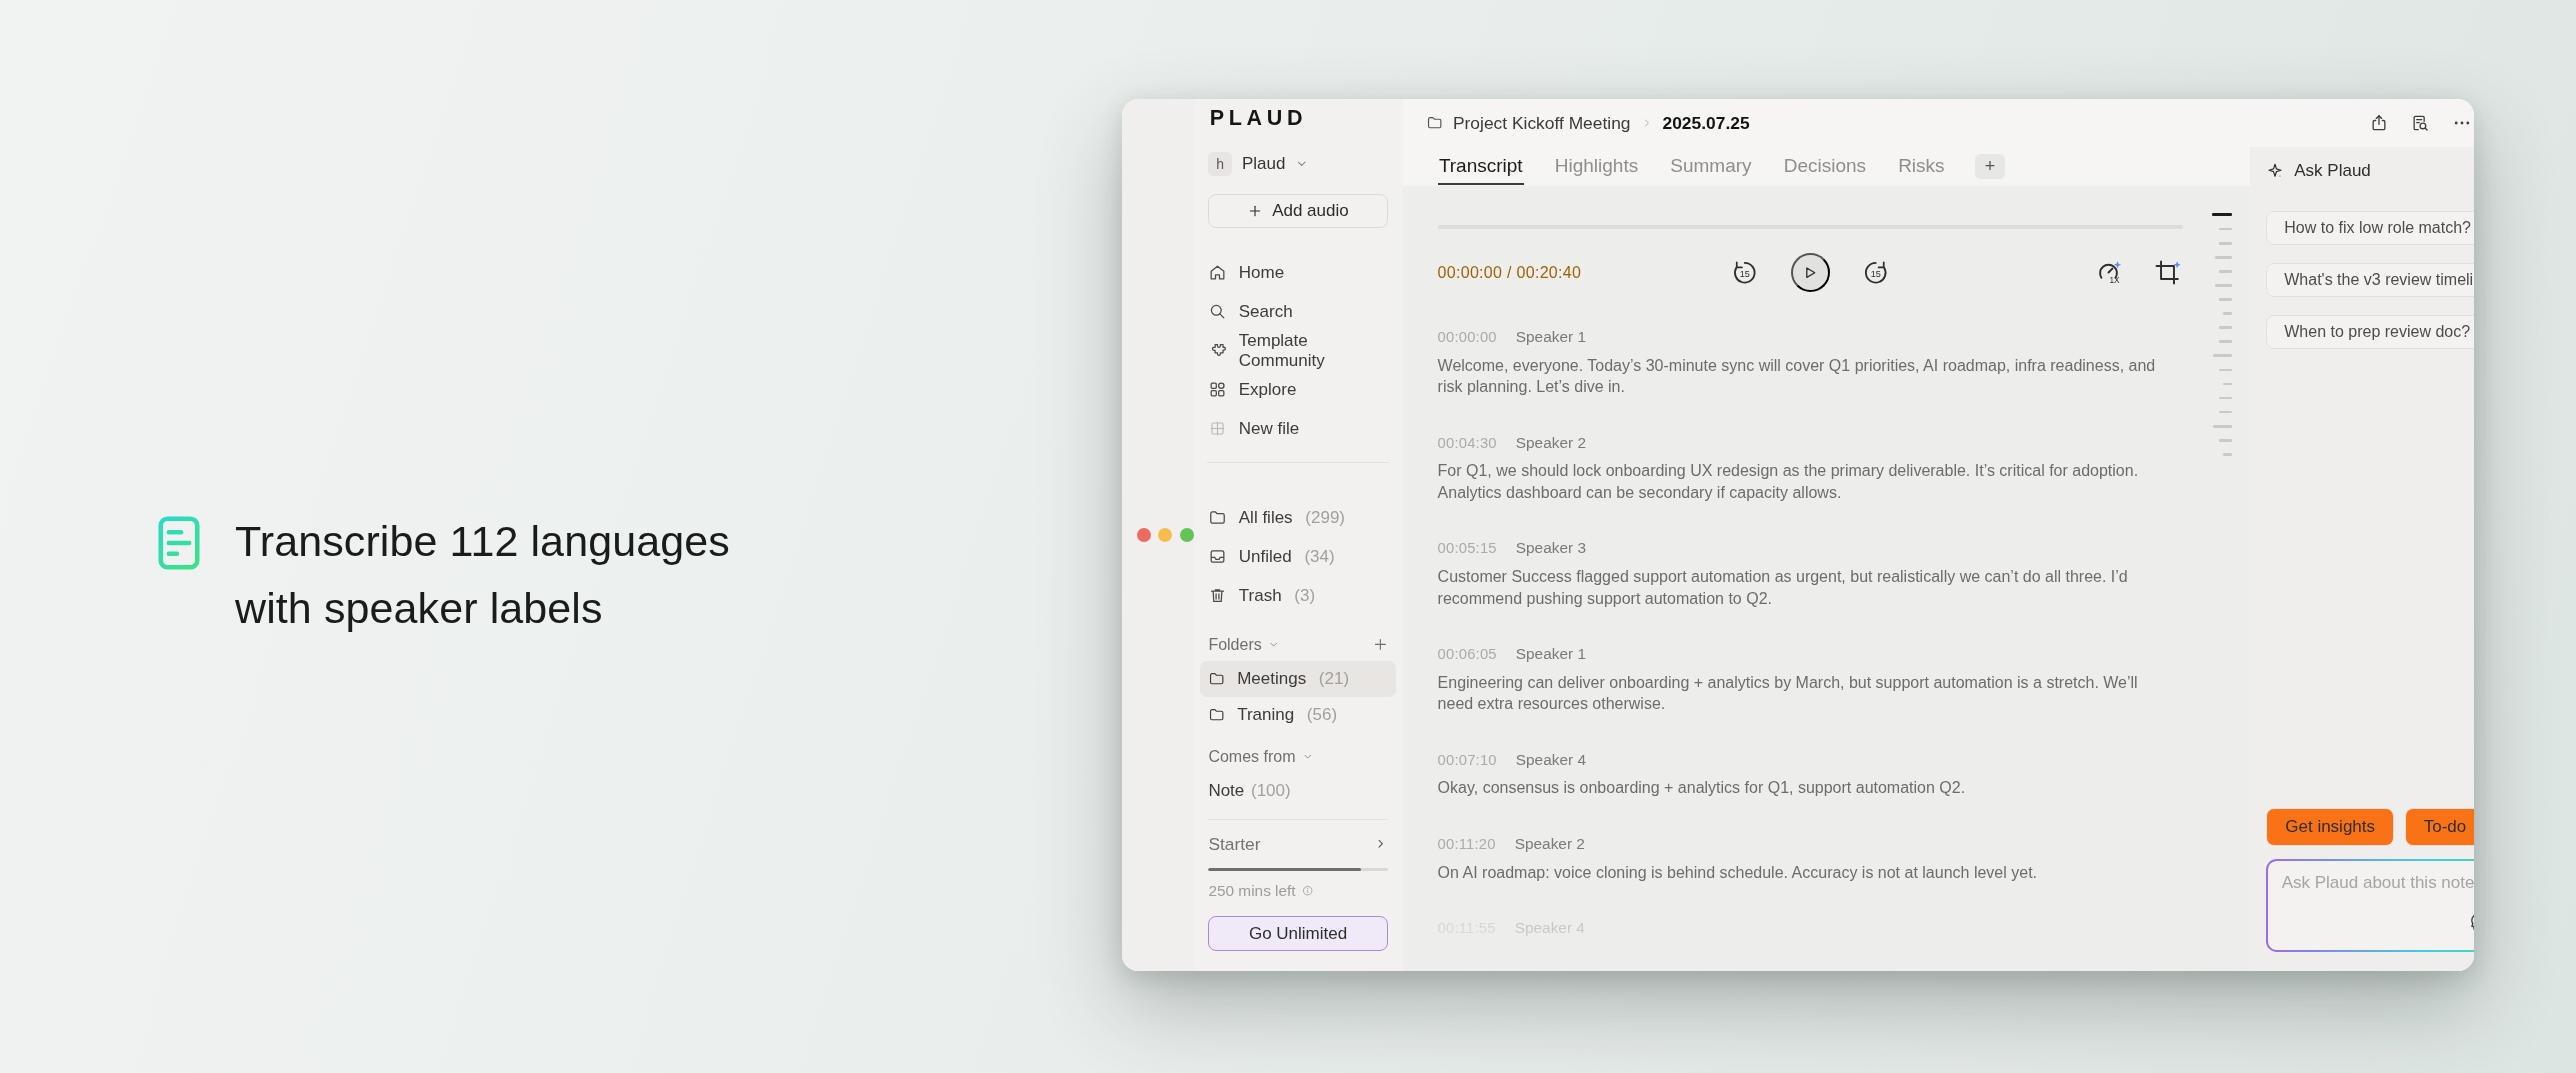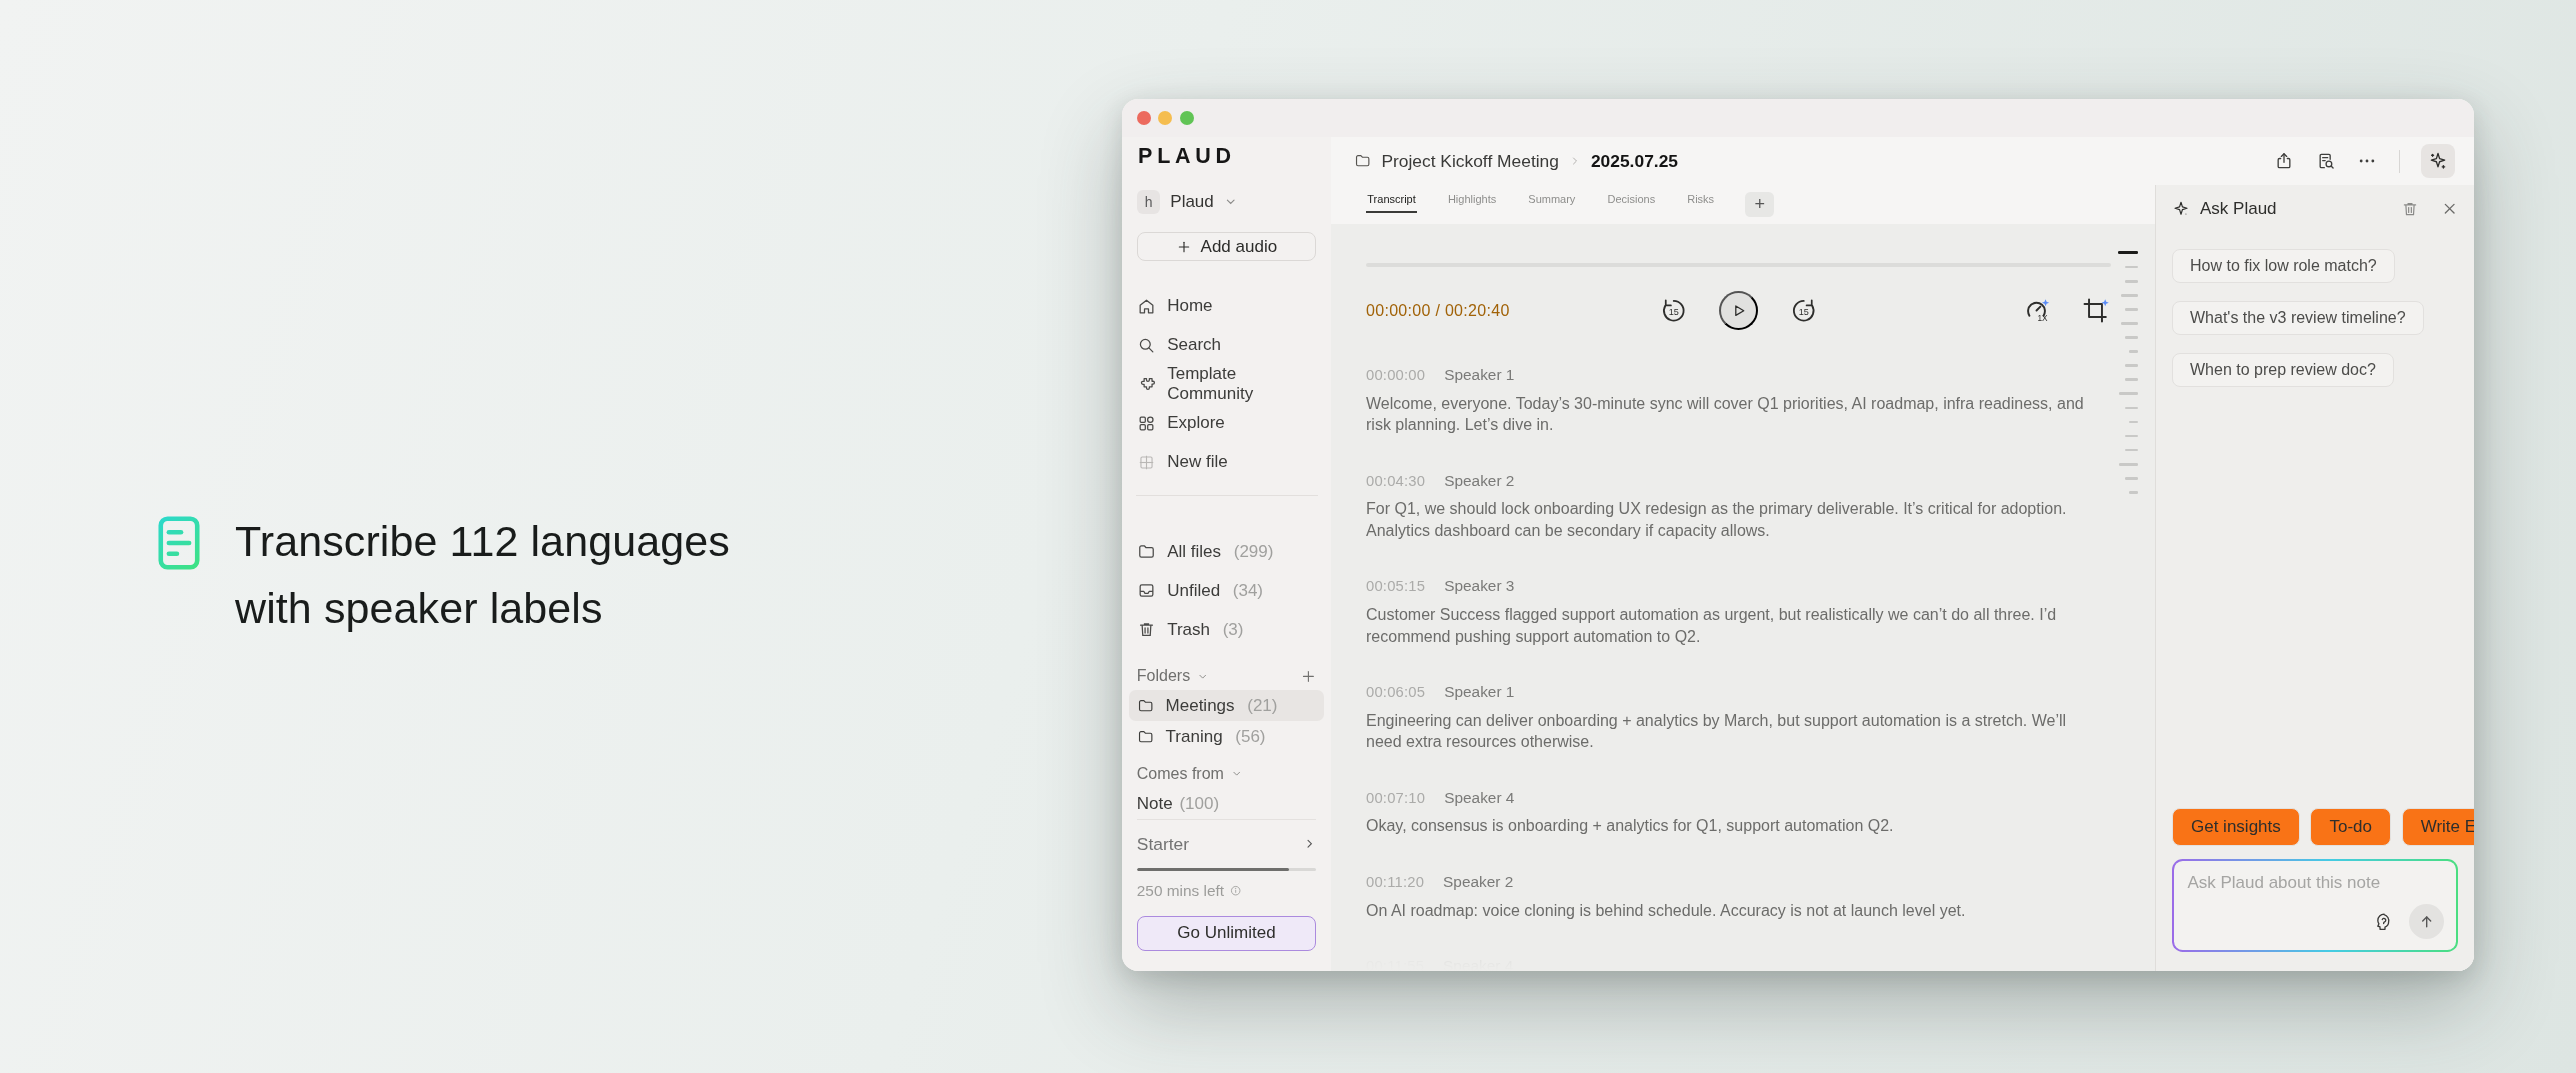--- a/index.html
+++ b/index.html
@@ -14,21 +14,21 @@
   
   .hero { position:absolute; left:158px; top:508px; display:flex; gap:35px; align-items:flex-start; }
   .hero-icon { margin-top:8px; }
   .hero-text { font-size:43px; line-height:67px; color:#191c1b; letter-spacing:0.1px; font-weight:400; }
 
   
   .window {
     position:absolute; left:1122px; top:99px; width:1352px; height:872px;
     border-radius:16px; background:#f6f5f4; overflow:hidden;
     box-shadow:0 34px 81px rgba(45,55,52,.30), 0 6.7px 23px rgba(45,55,52,.16);
-    display:flex; flex-direction:column;
+    display:flex; flex-direction:row;
   }
   .titlebar { flex:0 0 38px; background:#f1eeee; display:flex; align-items:center; gap:7.4px; padding-left:14.8px; }
   .tl { width:14px; height:14px; border-radius:50%; }
   .tl-red{background:#ec6a5e;} .tl-yellow{background:#f5bd4f;} .tl-green{background:#61c455;}
   .app-body { flex:1; display:flex; min-height:0; }
 
   
   .sidebar { width:209px; flex:0 0 209px; background:#f3f1f0; padding:0 14.8px; display:flex; flex-direction:column; }
   .brand { margin:6.7px 0 0 1.3px; font-size:21.5px; font-weight:700; letter-spacing:4.7px; color:#161616; }
   .account { margin-top:21.5px; display:flex; align-items:center; gap:10px; }
@@ -63,21 +63,21 @@
   .bc-title { font-size:17.4px; color:#3a3a38; }
   .bc-sep { color:#b3b1af; }
   .bc-date { font-size:17.4px; font-weight:700; color:#141414; }
   .header-actions { margin-left:auto; display:flex; align-items:center; gap:21.5px; color:#3e3e3c; }
   .hdr-vdiv { width:0.7px; height:23px; background:#d8d6d4; }
   .ai-btn { width:34px; height:34px; border-radius:8px; background:#e7e4e2; display:flex; align-items:center; justify-content:center; cursor:pointer; }
 
   .below-header { flex:1; display:flex; min-height:0; }
   .content-col { flex:1; min-width:0; display:flex; flex-direction:column; }
   .tabbar { flex:0 0 39px; display:flex; align-items:flex-start; gap:29.5px; padding:2.7px 0 0 35px; }
-  .tab { font-size:11px; color:#8e8e8c; padding:5.4px 1.3px 8px; position:relative; cursor:pointer; }
+  .tab { font-size:19px; color:#8e8e8c; padding:5.4px 1.3px 8px; position:relative; cursor:pointer; }
   .tab.active { color:#1c1c1a; }
   .tab.active::after { content:''; position:absolute; left:0; right:0; bottom:0; height:2px; background:#3a3a38; }
   .tab-add { margin-top:4px; width:29.5px; height:25.5px; border-radius:5.4px; background:#e7e7e5; color:#555;
              font-size:18px; display:flex; align-items:center; justify-content:center; cursor:pointer; }
 
   .content { flex:1; background:#ededeb; position:relative; padding:39px 67px 0 35px; overflow:hidden; }
   .content::after { content:''; position:absolute; left:0; right:0; bottom:0; height:43px;
                     background:linear-gradient(rgba(237,237,235,0), #ededeb); pointer-events:none; }
   .progress-track { width:745px; height:4px; border-radius:2px; background:#dcdcda; cursor:pointer; }
   .controls { margin-top:24px; width:745px; height:39px; position:relative; display:flex; align-items:center; }

